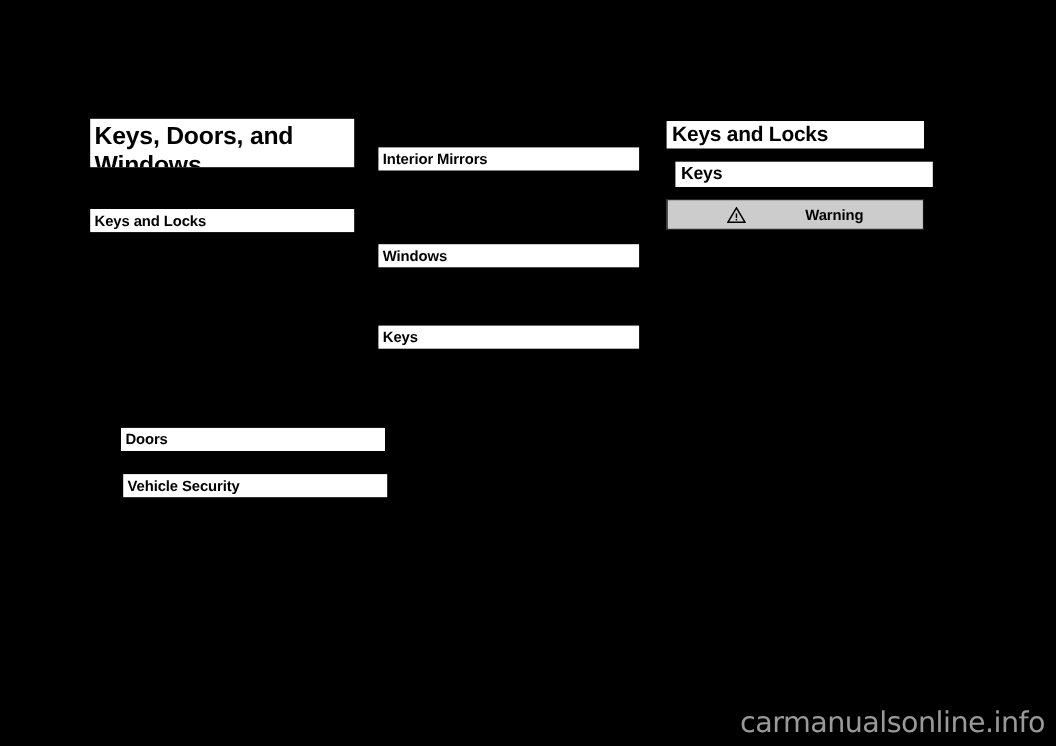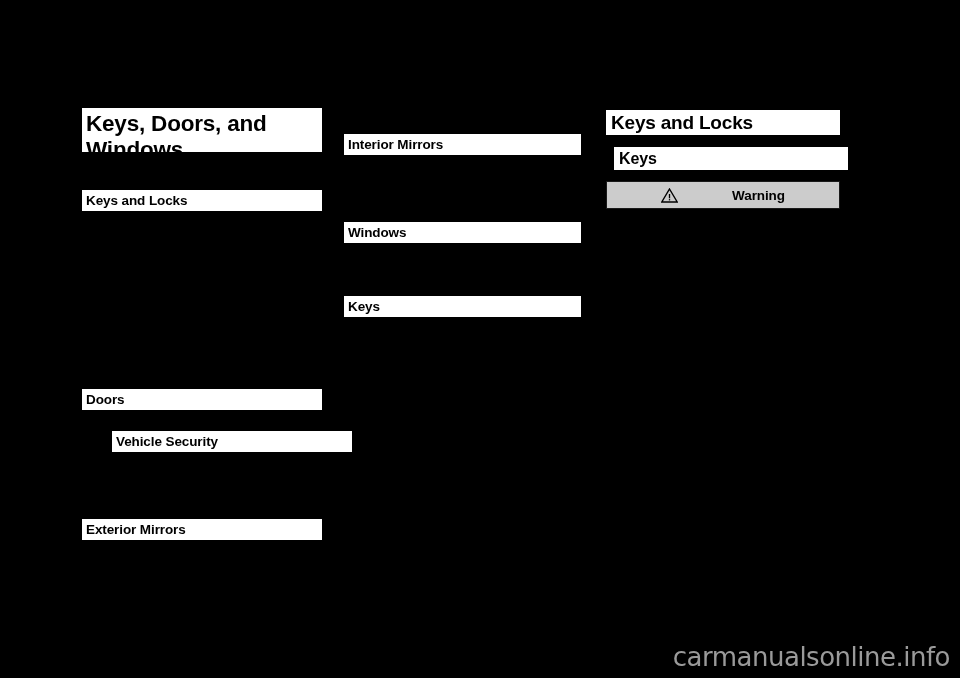--- a/index.html
+++ b/index.html
@@ -134,31 +134,28 @@
 
   <div class="band chapter-title">
     <span class="ln">Keys, Doors, and</span>
     <span class="ln">Windows</span>
   </div>
 
   <div class="band sec-head col-left" style="top:190px;">
     <span>Keys and Locks</span>
   </div>
 
-  <div class="band sec-head col-left" style="top:389px;">
+  <div class="band sec-head col-left" style="top:389px;margin-left:28px;">
     <span>Doors</span>
   </div>
 
   <div class="band sec-head col-left" style="top:431px;margin-left:30px;">
     <span>Vehicle Security</span>
   </div>
 
-  <div class="band sec-head col-left" style="top:519px;">
-    <span>Exterior Mirrors</span>
-  </div>
 
   <div class="band sec-head col-mid" style="top:134px;">
     <span>Interior Mirrors</span>
   </div>
 
   <div class="band sec-head col-mid" style="top:222px;">
     <span>Windows</span>
   </div>
 
   <div class="band sec-head col-mid" style="top:296px;">

